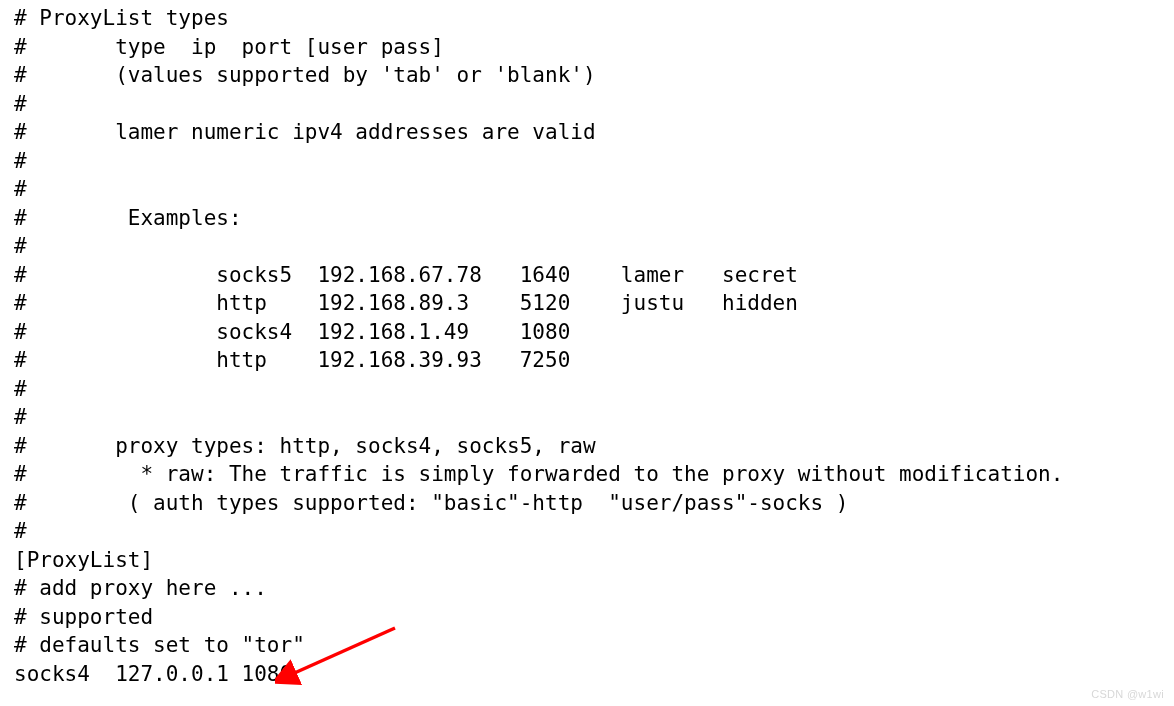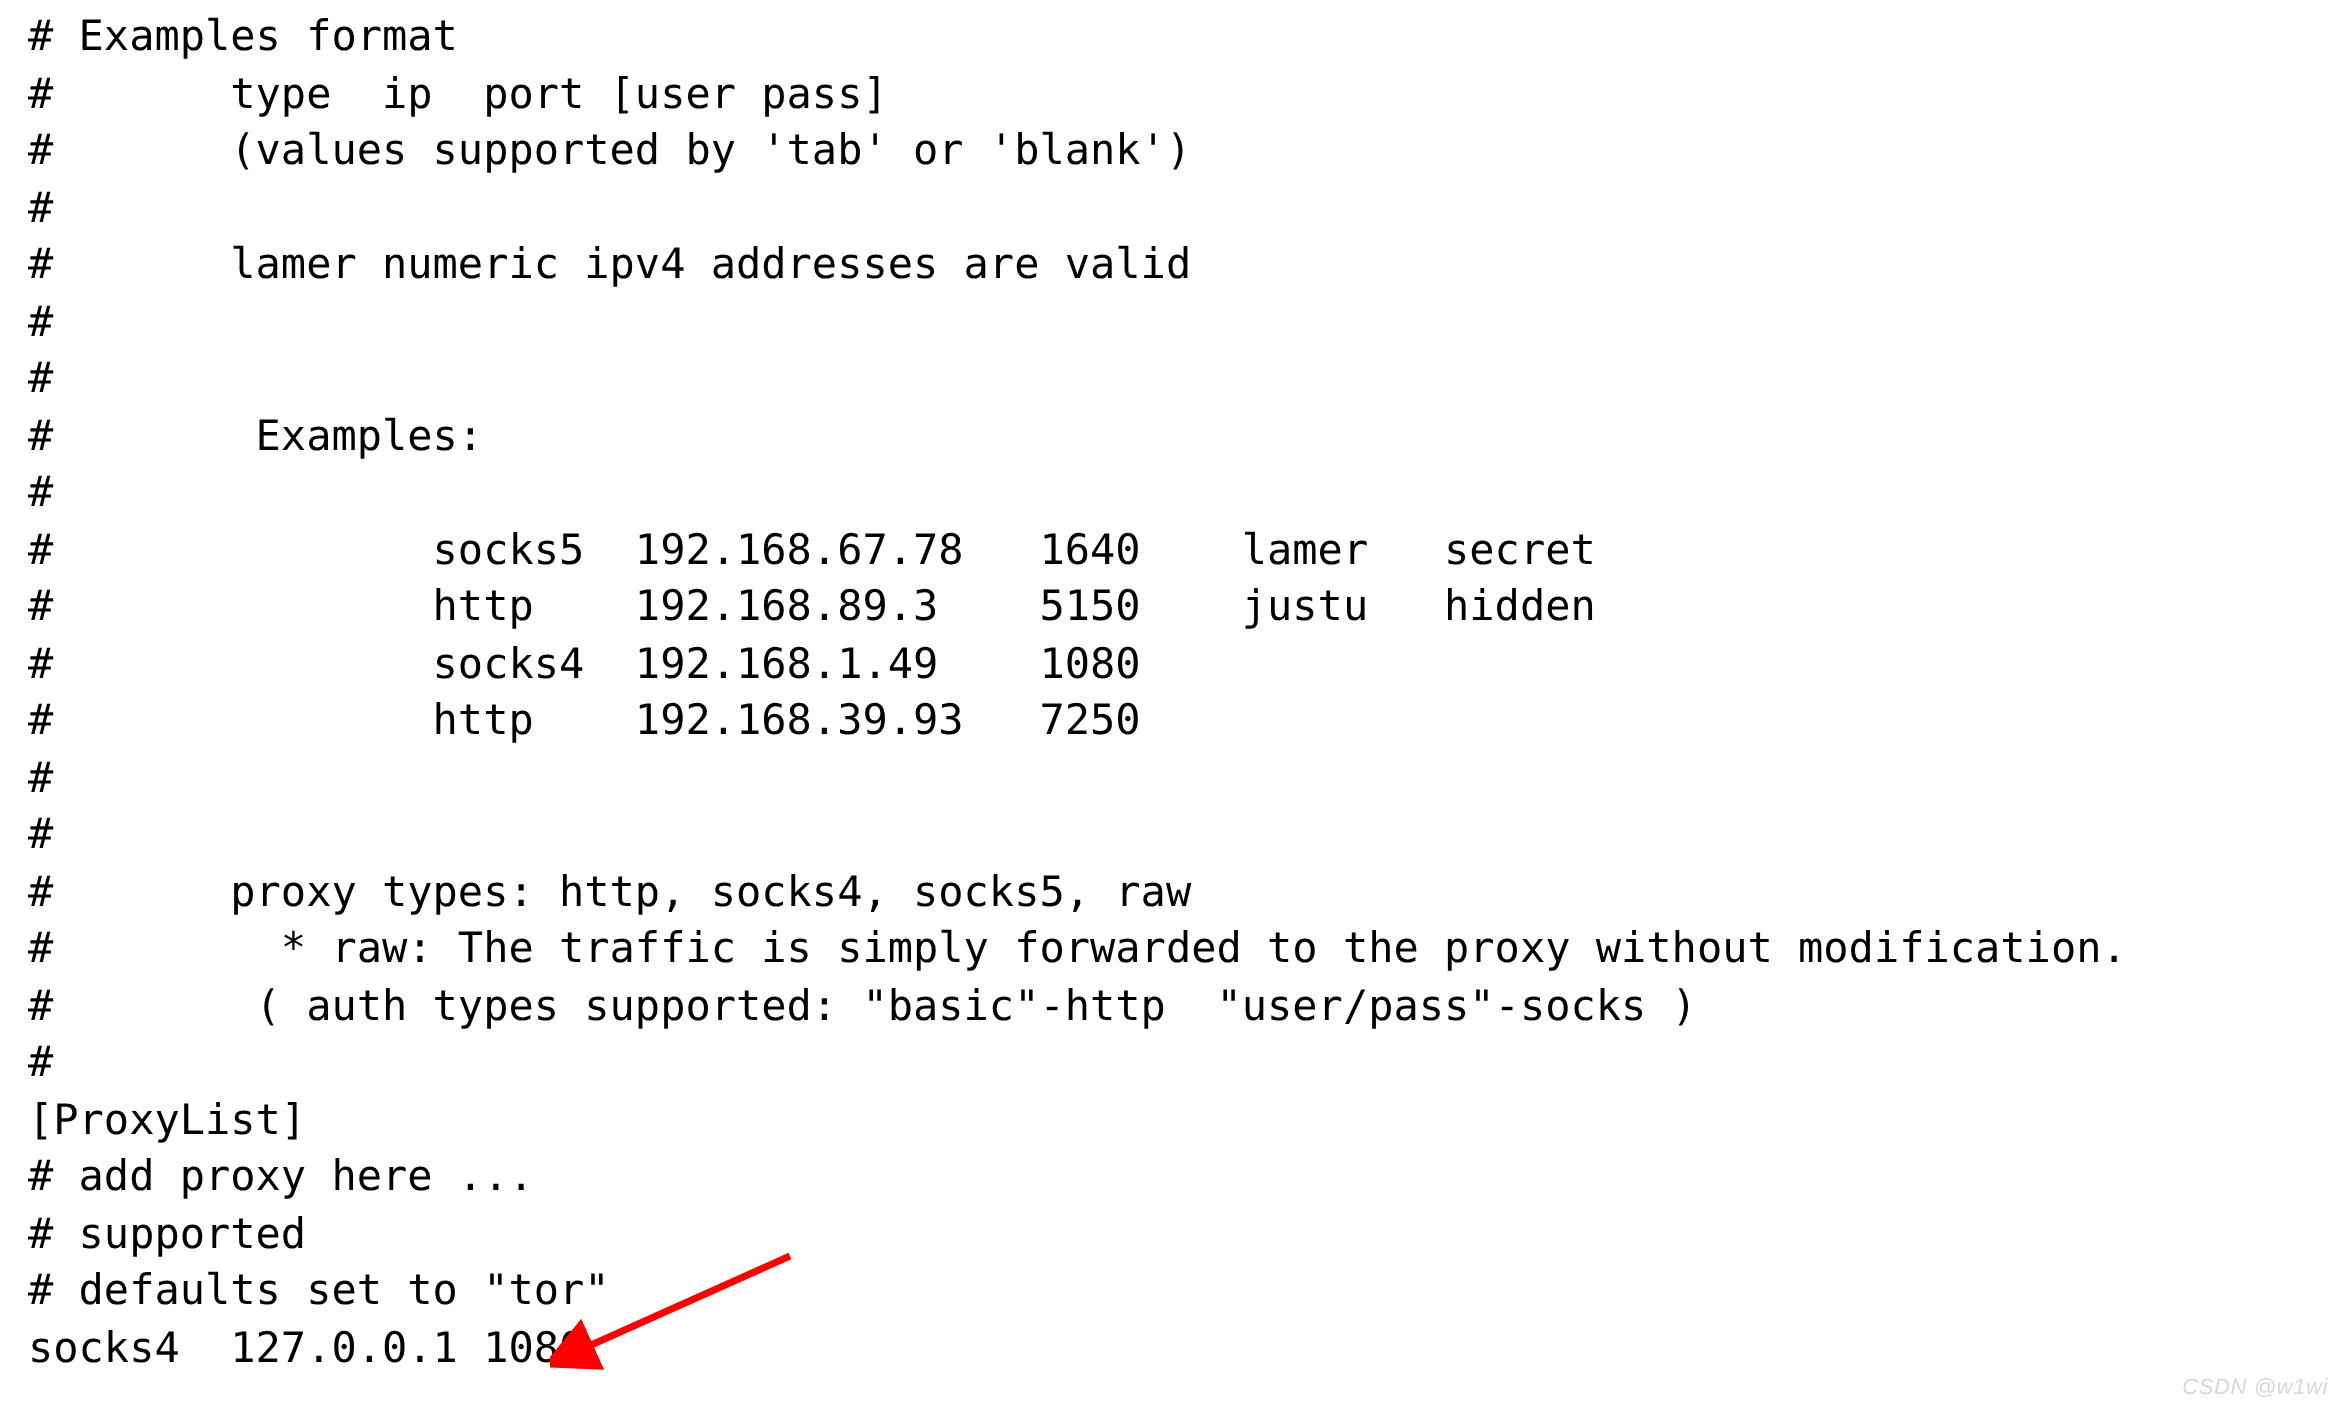--- a/index.html
+++ b/index.html
@@ -25,41 +25,40 @@
   }
   .watermark {
     position: absolute;
     right: 10px;
     bottom: 6px;
     font-family: Arial, sans-serif;
     font-size: 11px;
     color: #d8d8d8;
     letter-spacing: 0.3px;
     user-select: none;
-    font-style: italic;
   }
   svg.arrow {
     position: absolute;
     pointer-events: none;
   }
 </style>
 </head>
 <body>
 
-<pre class="code"><span># Examples format</span>
+<pre class="code"><span># ProxyList types</span>
 <span>#       type  ip  port [user pass]</span>
 <span>#       (values supported by 'tab' or 'blank')</span>
 <span>#</span>
 <span>#       lamer numeric ipv4 addresses are valid</span>
 <span>#</span>
 <span>#</span>
 <span>#        Examples:</span>
 <span>#</span>
 <span>#               socks5  192.168.67.78   1640    lamer   secret</span>
-<span>#               http    192.168.89.3    5150    justu   hidden</span>
+<span>#               http    192.168.89.3    5120    justu   hidden</span>
 <span>#               socks4  192.168.1.49    1080</span>
 <span>#               http    192.168.39.93   7250</span>
 <span>#</span>
 <span>#</span>
 <span>#       proxy types: http, socks4, socks5, raw</span>
 <span>#         * raw: The traffic is simply forwarded to the proxy without modification.</span>
 <span>#        ( auth types supported: "basic"-http  "user/pass"-socks )</span>
 <span>#</span>
 <span>[ProxyList]</span>
 <span># add proxy here ...</span>

